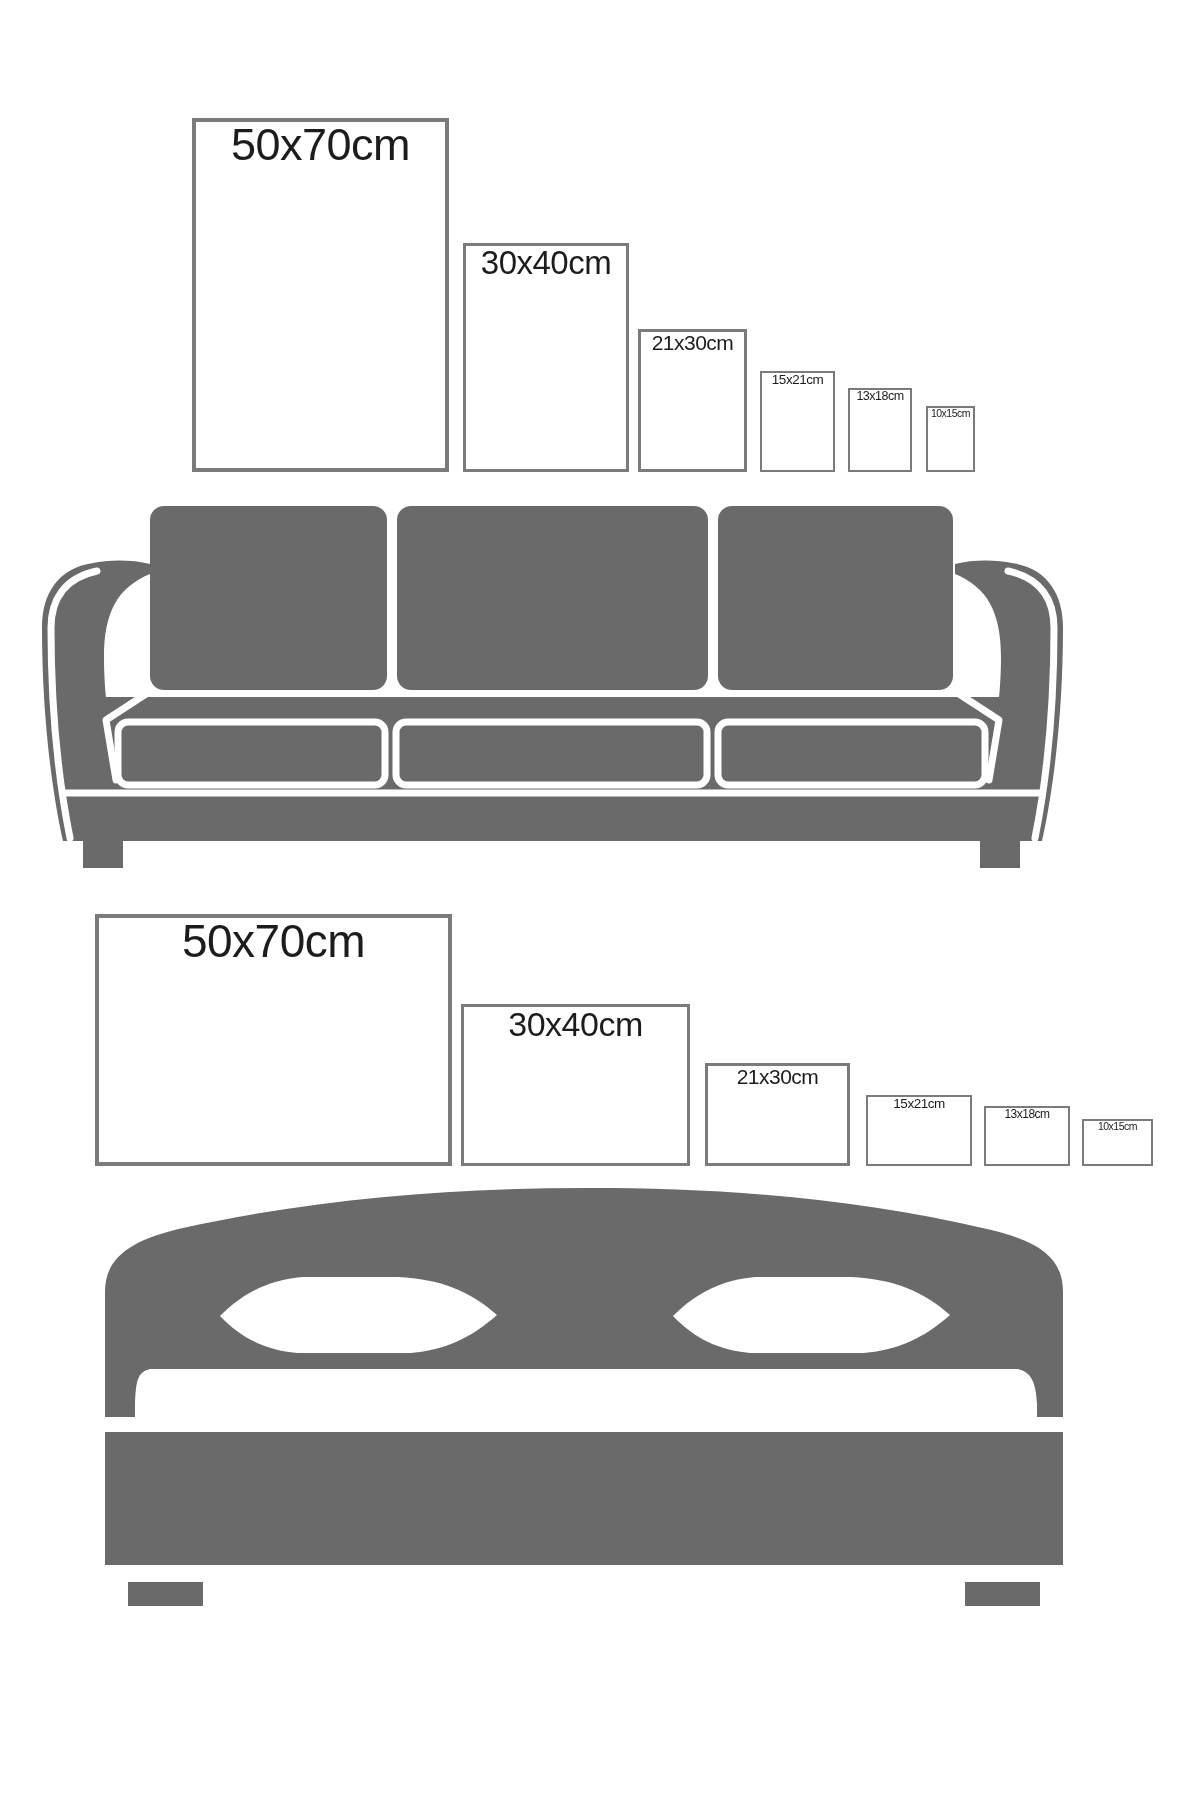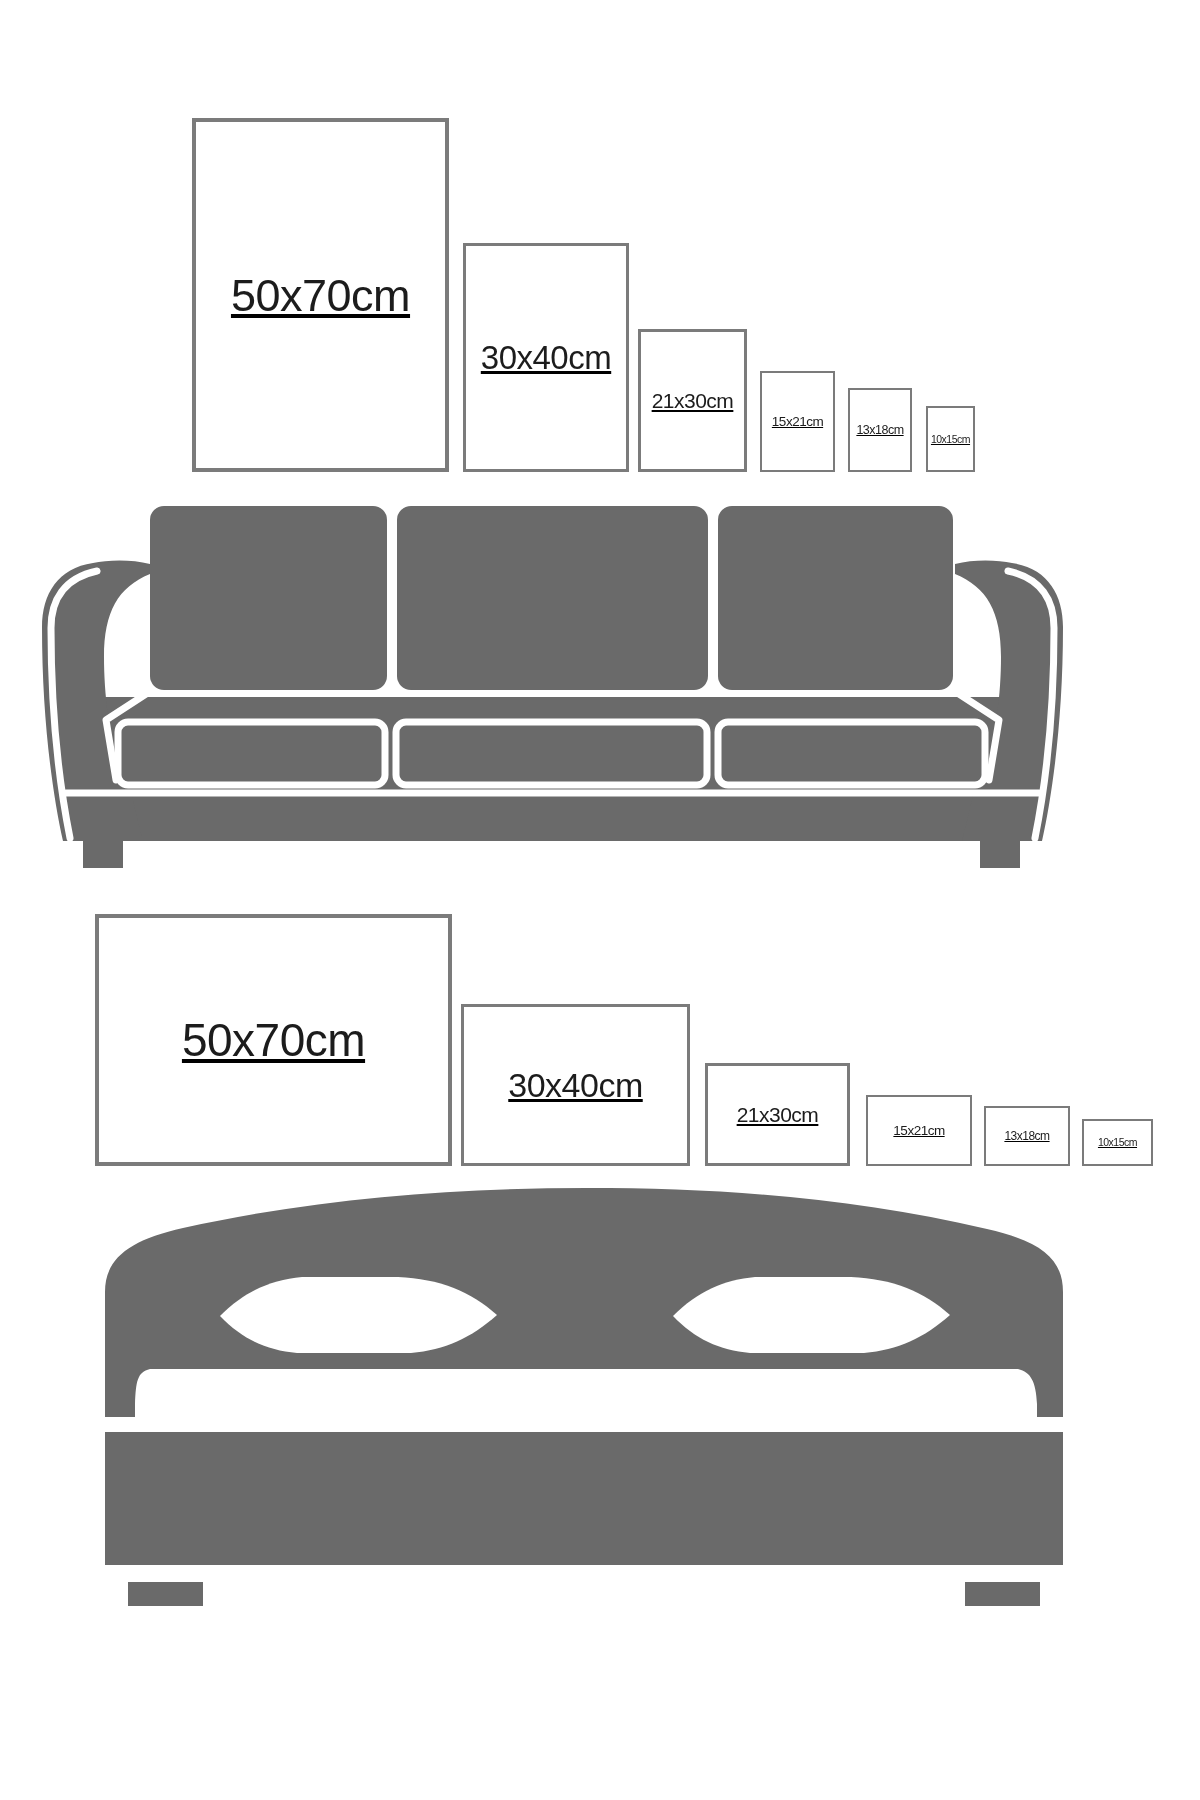--- a/index.html
+++ b/index.html
@@ -15,21 +15,21 @@
     overflow:hidden;font-family:"Liberation Sans", sans-serif;
   }
   .furniture-layer{position:absolute;left:0;top:0;width:1200px;height:1800px;z-index:0;}
   .furn{fill:var(--furn);}
   .pillow{fill:#ffffff;}
   .seat{fill:var(--furn);stroke:#ffffff;stroke-width:7;}
   .pipe{fill:none;stroke:#ffffff;stroke-width:7;stroke-linecap:round;stroke-linejoin:round;}
   .frame{
     position:absolute;box-sizing:border-box;background:var(--framefill);
     border-style:solid;border-color:var(--border);
-    display:flex;align-items:center;justify-content:center;z-index:1;text-decoration:underline;
+    display:flex;align-items:flex-start;justify-content:center;z-index:1;
   }
   .frame .lbl{
     color:var(--label);letter-spacing:-0.5px;white-space:nowrap;line-height:1;
   }
   
   .f1{left:192px;top:118px;width:257px;height:354px;border-width:4px;}
   .f1 .lbl{font-size:45px;}
   .f2{left:463px;top:243px;width:166px;height:229px;border-width:3px;}
   .f2 .lbl{font-size:33px;}
   .f3{left:638px;top:329px;width:109px;height:143px;border-width:3px;}

